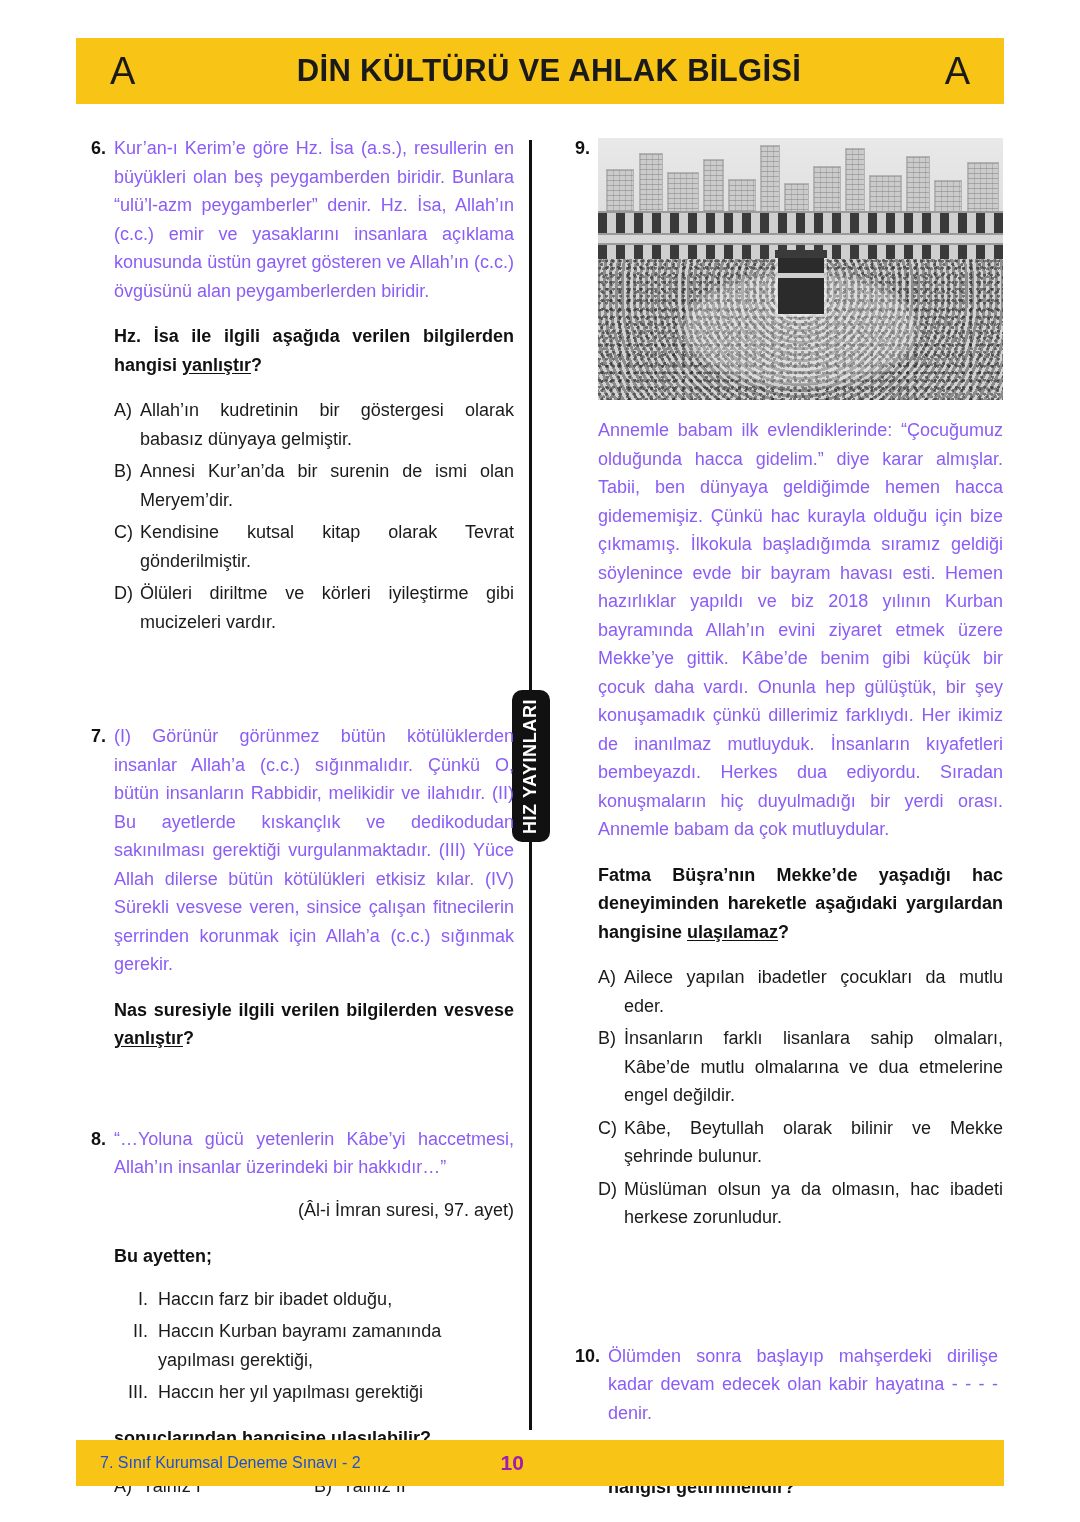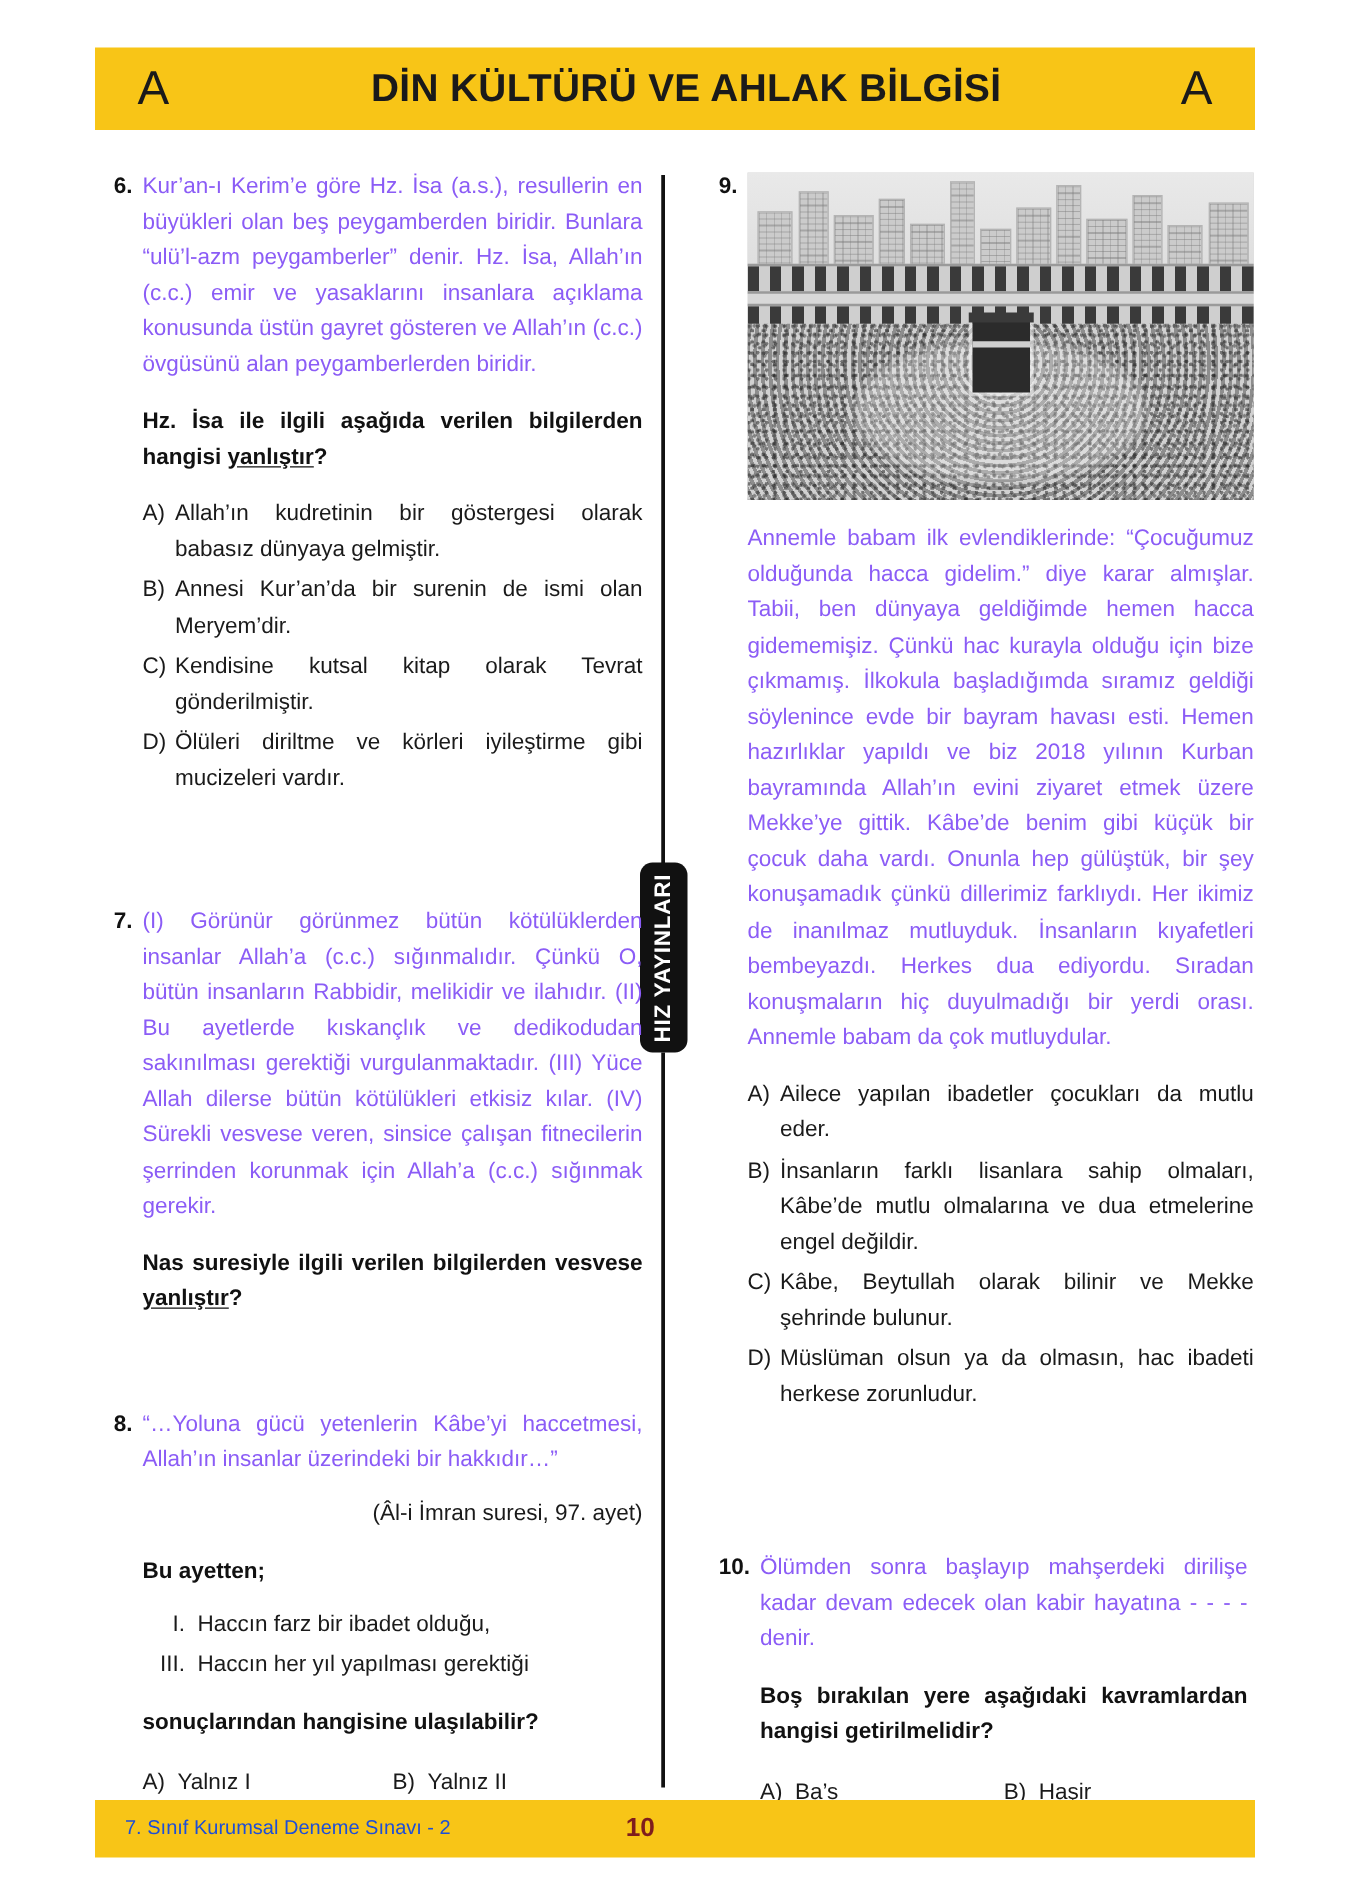--- a/index.html
+++ b/index.html
@@ -282,21 +282,21 @@
     align-items: center;
   }
   .footer-left {
     font-size: 16px;
     color: #1d4ed8;
     margin-left: 24px;
   }
   .footer-page {
     font-size: 21px;
     font-weight: 700;
-    color: #7f1d1d;
+    color: #a21caf;
     margin-left: 140px;
   }
 </style>
 </head>
 <body>
 
 <div class="header-bar">
   <div class="hdr-letter">A</div>
   <div class="hdr-title">DİN KÜLTÜRÜ VE AHLAK BİLGİSİ</div>
   <div class="hdr-letter">A</div>
@@ -349,20 +349,24 @@
     <div class="q" style="margin-top:72px;">
       <div class="q-num q-num-w34">8.</div>
       <div class="q-body">
         <p class="stem">“…Yoluna gücü yetenlerin Kâbe’yi haccetmesi, Allah’ın insanlar üzerindeki bir hakkıdır…”</p>
         <p class="source-ref">(Âl-i İmran suresi, 97. ayet)</p>
         <p class="prompt">Bu ayetten;</p>
         <ul class="roman-list">
           <li class="roman-item">
             <span class="roman-num">I.</span>
             <span class="roman-txt">Haccın farz bir ibadet olduğu,</span>
+          </li>
+          <li class="roman-item">
+            <span class="roman-num">II.</span>
+            <span class="roman-txt">Haccın Kurban bayramı zamanında yapılması gerektiği,</span>
           </li>
           <li class="roman-item">
             <span class="roman-num">III.</span>
             <span class="roman-txt">Haccın her yıl yapılması gerektiği</span>
           </li>
         </ul>
         <p class="prompt">sonuçlarından hangisine ulaşılabilir?</p>
         <div class="opts-grid">
           <div class="cell">
             <span class="lbl">A)</span>
@@ -401,20 +405,21 @@
             <div class="bldg" style="left:83%; width:7%;  height:48%;"></div>
             <div class="bldg" style="left:91%; width:8%;  height:70%;"></div>
           </div>
           <div class="arcade arcade-1"></div>
           <div class="arcade arcade-2"></div>
           <div class="courtyard"></div>
           <div class="mataf-ring"></div>
           <div class="kaaba"></div>
         </div>
         <p class="stem" style="margin-top:16px;">Annemle babam ilk evlendiklerinde: “Çocuğumuz olduğunda hacca gidelim.” diye karar almışlar. Tabii, ben dünyaya geldiğimde hemen hacca gidememişiz. Çünkü hac kurayla olduğu için bize çıkmamış. İlkokula başladığımda sıramız geldiği söylenince evde bir bayram havası esti. Hemen hazırlıklar yapıldı ve biz 2018 yılının Kurban bayramında Allah’ın evini ziyaret etmek üzere Mekke’ye gittik. Kâbe’de benim gibi küçük bir çocuk daha vardı. Onunla hep gülüştük, bir şey konuşamadık çünkü dillerimiz farklıydı. Her ikimiz de inanılmaz mutluyduk. İnsanların kıyafetleri bembeyazdı. Herkes dua ediyordu. Sıradan konuşmaların hiç duyulmadığı bir yerdi orası. Annemle babam da çok mutluydular.</p>
+        <p class="prompt"><span>Fatma Büşra’nın Mekke’de yaşadığı hac deneyiminden hareketle aşağıdaki yargılardan hangisine </span><u>ulaşılamaz</u><span>?</span></p>
         <ul class="opts">
           <li class="opt">
             <span class="opt-letter">A)</span>
             <span class="opt-text">Ailece yapılan ibadetler çocukları da mutlu eder.</span>
           </li>
           <li class="opt">
             <span class="opt-letter">B)</span>
             <span class="opt-text">İnsanların farklı lisanlara sahip olmaları, Kâbe’de mutlu olmalarına ve dua etmelerine engel değildir.</span>
           </li>
           <li class="opt">

